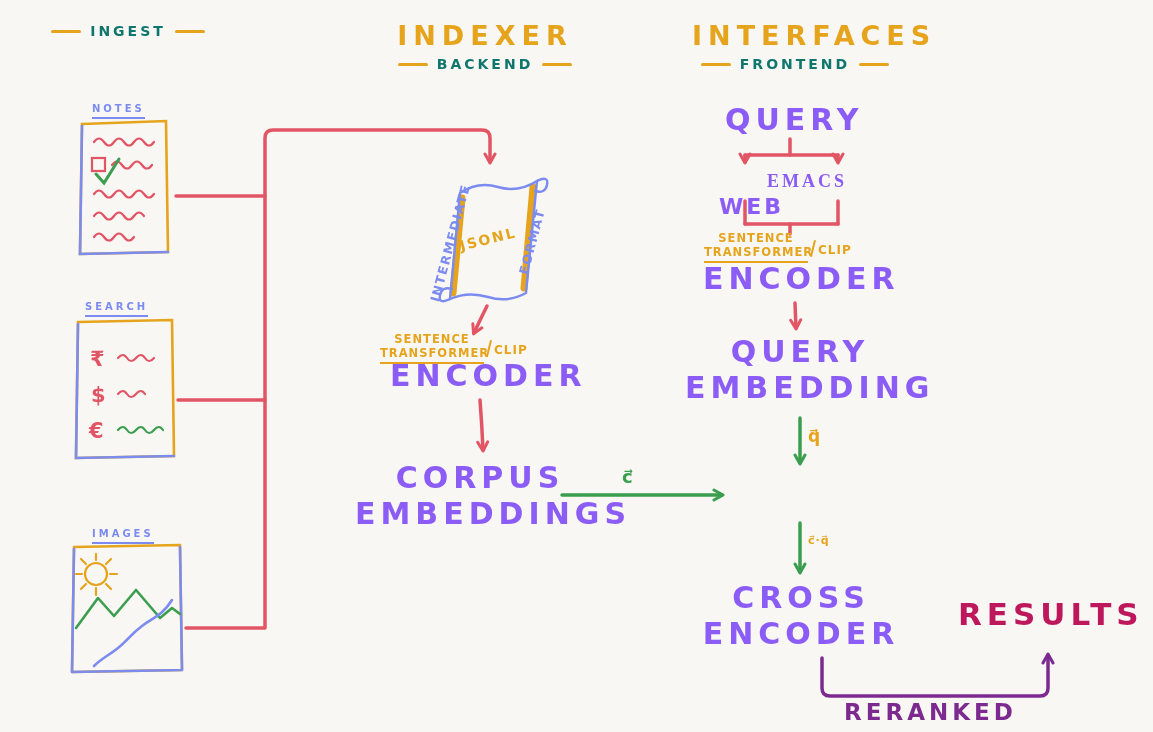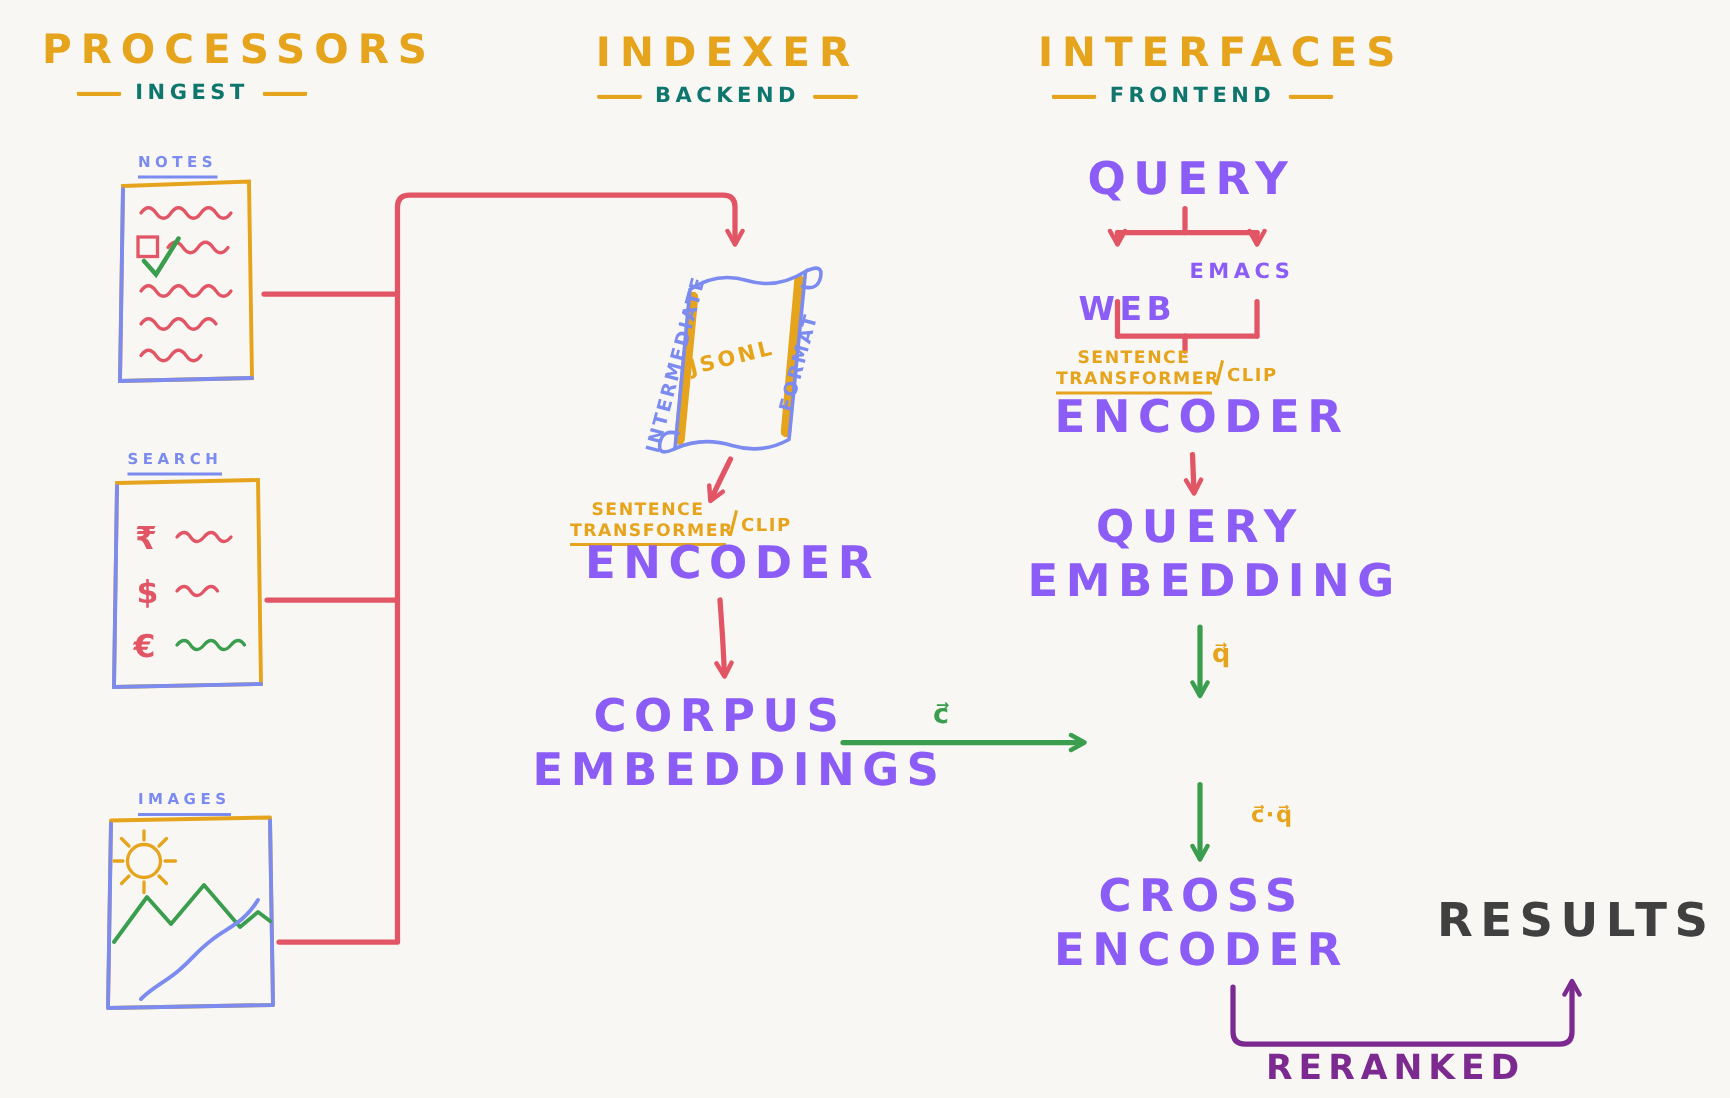--- a/index.html
+++ b/index.html
@@ -19,21 +19,21 @@
 
   .big-blue { color:#8b5cf6; font-size:30px; letter-spacing:5px; line-height:36px; text-align:center; white-space:nowrap; }
   .small-yellow { color:#e6a41c; font-size:11.5px; letter-spacing:1px; line-height:14px; text-align:center; }
   .clip-tag { color:#e6a41c; font-size:12px; letter-spacing:1px; white-space:nowrap; }
   .divider { width:2px; height:17px; background:#e6a41c; transform:rotate(14deg); }
 
   .vec-green { color:#3a9e4e; font-size:18px; letter-spacing:1px; }
   .vec-yellow { color:#e6a41c; font-size:17px; letter-spacing:1px; }
 
   .search-text { color:#e25565; font-size:36px; letter-spacing:7px; text-align:center; white-space:nowrap; }
-  .results-text { color:#404040; font-size:31px; letter-spacing:5px; text-align:left; white-space:nowrap; }
+  .results-text { color:#be185d; font-size:31px; letter-spacing:5px; text-align:left; white-space:nowrap; }
   .reranked-text { color:#7c2a8f; font-size:23px; letter-spacing:4px; text-align:center; white-space:nowrap; }
 
   .scroll-side { color:#7b8bf0; font-size:12.5px; letter-spacing:1.5px; text-align:center; white-space:nowrap; }
   .scroll-center { color:#e6a41c; font-size:14px; letter-spacing:2px; text-align:center; white-space:nowrap; }
 </style>
 </head>
 <body>
 
 <div class="canvas">
 
@@ -127,21 +127,20 @@
       <path d="M800,418 L800,463" marker-end="url(#m-green)"></path>
       <path d="M800,523 L800,572" marker-end="url(#m-green)"></path>
     </g>
 
     <g stroke="#7c2a8f" stroke-width="3.5" fill="none" stroke-linecap="round" stroke-linejoin="round">
       <path d="M822,658 L822,688 Q822,696 830,696 L1040,696 Q1048,696 1048,688 L1048,655" marker-end="url(#m-purple)"></path>
     </g>
   </svg>
 
   <div class="abs col-header" style="left:28px; top:18px; width:200px;">
-    <div class="col-title">PROCESSORS</div>
     <div class="col-sub-row">
       <span class="dash"></span>
       <span class="col-sub">INGEST</span>
       <span class="dash"></span>
     </div>
   </div>
 
   <div class="abs col-header" style="left:395px; top:20px; width:180px;">
     <div class="col-title">INDEXER</div>
     <div class="col-sub-row">
@@ -180,40 +179,40 @@
   <div class="abs big-blue" style="left:355px; top:460px; width:250px;">
     <div>CORPUS</div>
     <div>EMBEDDINGS</div>
   </div>
 
   <div class="abs vec-green" style="left:622px; top:466px;">c⃗</div>
 
   <div class="abs big-blue" style="left:725px; top:102px; width:125px;">QUERY</div>
 
   <div class="abs big-blue" style="left:719px; top:168px; font-size:22px; letter-spacing:3px; line-height:26px;margin-top:26px;">WEB</div>
-  <div class="abs big-blue" style="left:793px; top:168px; font-size:14px; letter-spacing:3px; line-height:26px;">EMACS</div>
+  <div class="abs big-blue" style="left:767px; top:168px; font-size:18px; letter-spacing:3px; line-height:26px;font-family:Liberation Serif, serif;">EMACS</div>
 
   <div class="abs small-yellow" style="left:704px; top:231px; width:104px; border-bottom:2px solid #e6a41c; padding-bottom:2px;">
     <div>SENTENCE</div>
     <div>TRANSFORMER</div>
   </div>
   <div class="abs divider" style="left:812px; top:240px;"></div>
   <div class="abs clip-tag" style="left:818px; top:243px;">CLIP</div>
 
   <div class="abs big-blue" style="left:703px; top:261px; width:185px;">ENCODER</div>
 
   <div class="abs big-blue" style="left:685px; top:334px; width:230px;">
     <div>QUERY</div>
     <div>EMBEDDING</div>
   </div>
 
   <div class="abs vec-yellow" style="left:808px; top:426px;">q⃗</div>
 
 
-  <div class="abs vec-yellow" style="left:808px; top:534px; font-size:15px;margin-left:26px;">c⃗·q⃗</div>
+  <div class="abs vec-yellow" style="left:808px; top:534px; font-size:11px;">c⃗·q⃗</div>
 
   <div class="abs big-blue" style="left:695px; top:580px; width:212px;">
     <div>CROSS</div>
     <div>ENCODER</div>
   </div>
 
   <div class="abs results-text" style="left:958px; top:596px; width:180px;">RESULTS</div>
 
   <div class="abs reranked-text" style="left:844px; top:699px; width:150px;">RERANKED</div>
 

